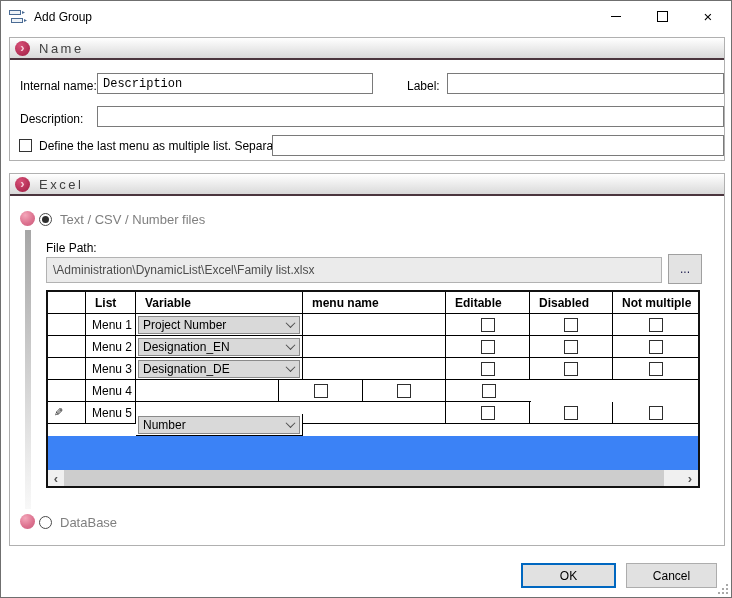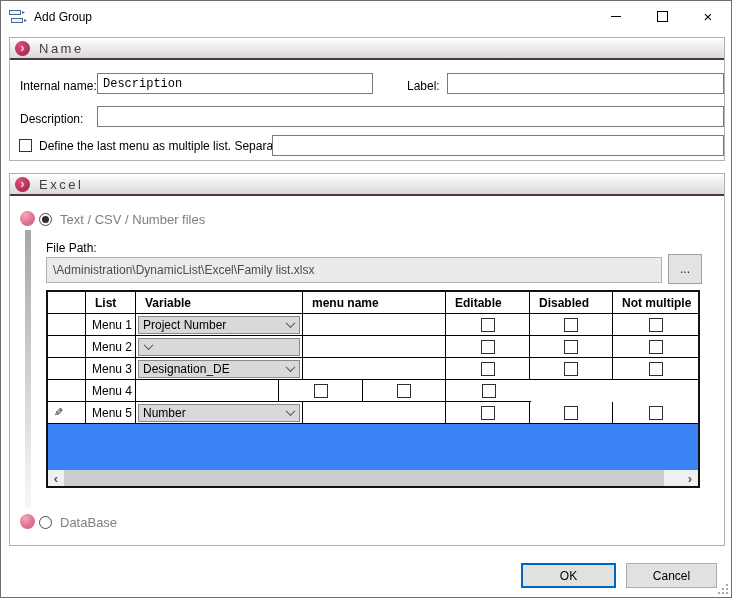--- a/index.html
+++ b/index.html
@@ -150,20 +150,21 @@
             </div>
             <div class="gcell gcheck" style="width: 85px;">
               <span class="cbox"></span>
             </div>
           </div>
           <div class="grow">
             <div class="gcell gsel" style="width: 38px;"></div>
             <div class="gcell" style="width: 50px;">Menu 2</div>
             <div class="gcell gvar" style="width: 167px;">
               <div class="combo">
+                <span class="combo-text">Designation_EN</span>
                 <span class="chev"></span>
               </div>
             </div>
             <div class="gcell" style="width: 143px;"></div>
             <div class="gcell gcheck" style="width: 84px;">
               <span class="cbox"></span>
             </div>
             <div class="gcell gcheck" style="width: 83px;">
               <span class="cbox"></span>
             </div>
@@ -203,21 +204,21 @@
             </div>
             <div class="gcell gcheck" style="width: 85px;">
               <span class="cbox"></span>
             </div>
           </div>
           <div class="grow">
             <div class="gcell gsel" style="width: 38px;">
               <span class="pencil">✎</span>
             </div>
             <div class="gcell" style="width: 50px;">Menu 5</div>
-            <div class="gcell gvar" style="width: 167px;">
+            <div class="gcell gvar" style="width: 167px; margin-top: 12px;">
               <div class="combo">
                 <span class="combo-text">Number</span>
                 <span class="chev"></span>
               </div>
             </div>
             <div class="gcell" style="width: 143px;"></div>
             <div class="gcell gcheck" style="width: 84px;">
               <span class="cbox"></span>
             </div>
             <div class="gcell gcheck" style="width: 83px;">

